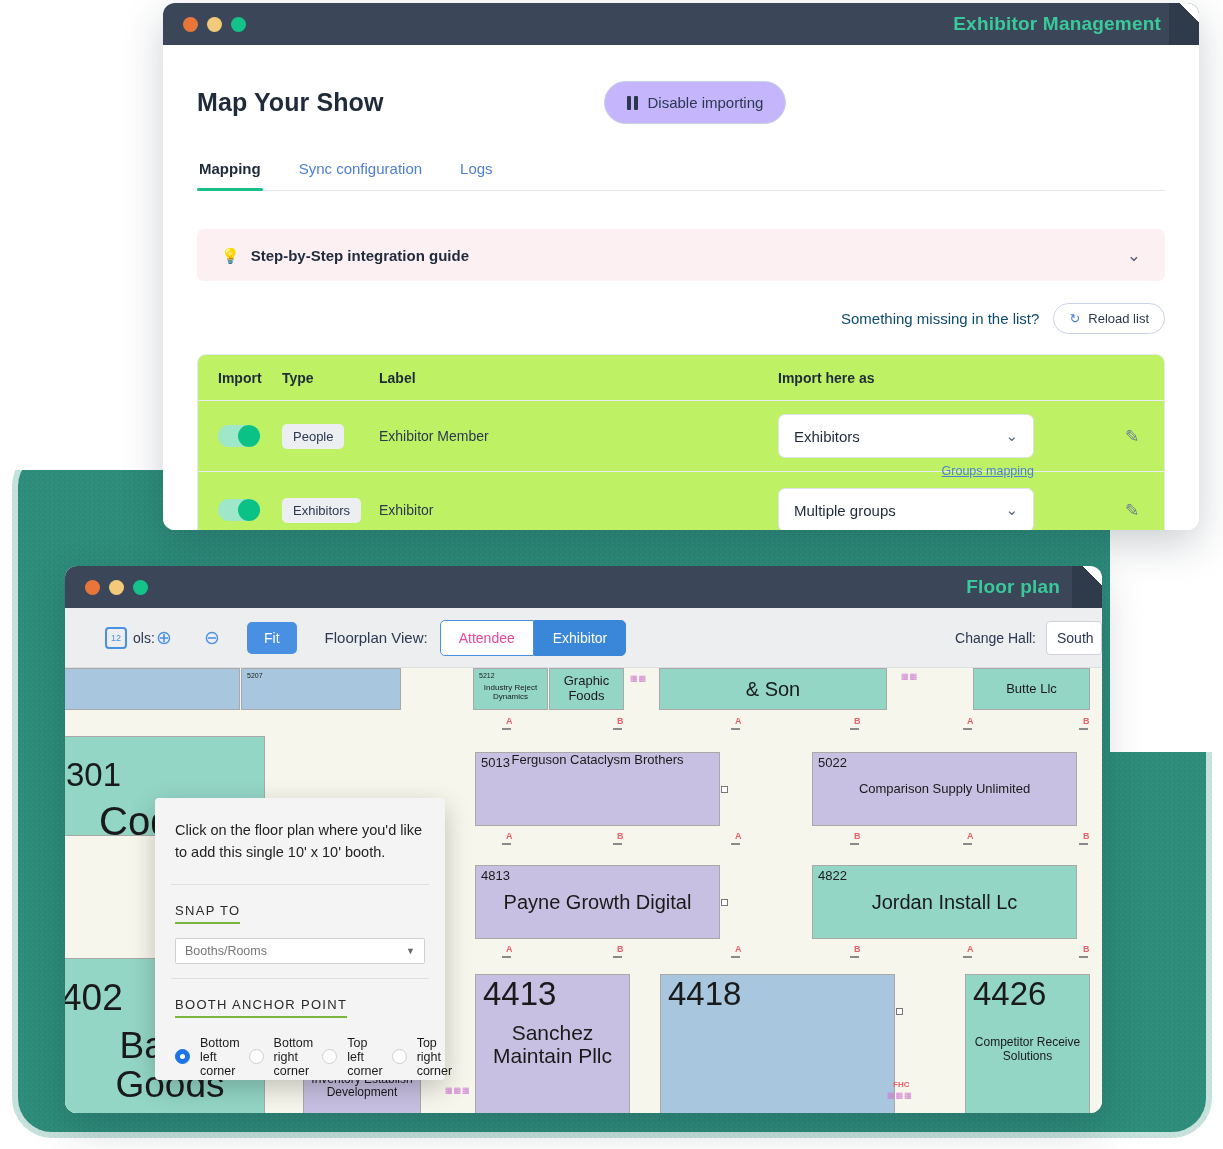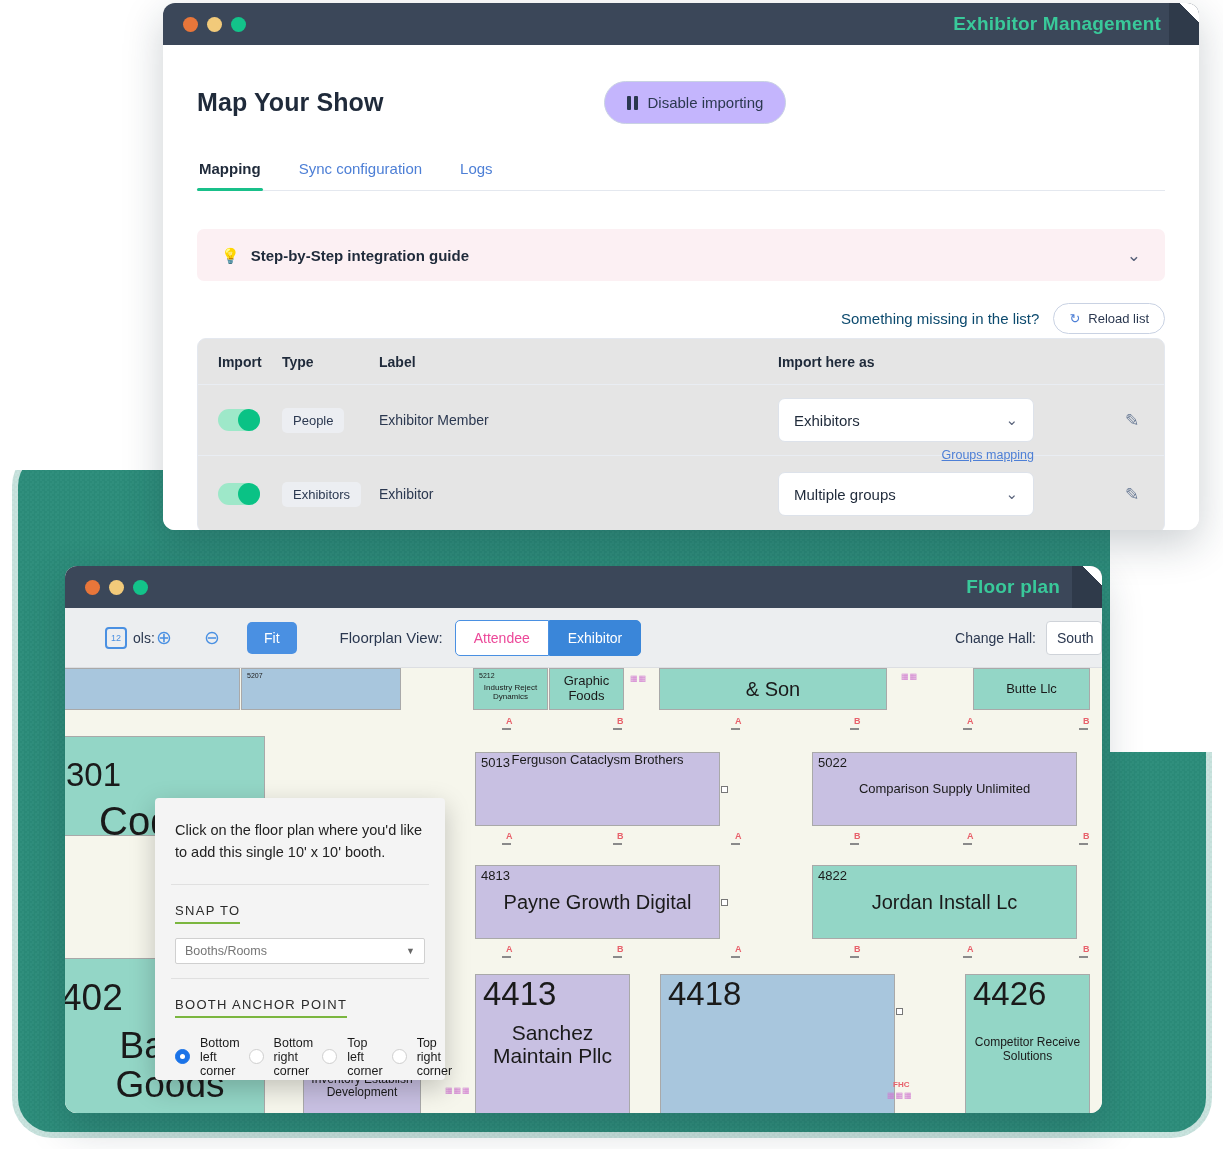--- a/index.html
+++ b/index.html
@@ -92,21 +92,21 @@
 
   .reload-row { display:flex; align-items:center; justify-content:flex-end; gap:14px; margin-top:22px; }
   .reload-q { font-size:15px; color:#0c4a6e; }
   .reload-btn {
     display:inline-flex; align-items:center; gap:8px;
     border:1px solid #c9d2e3; border-radius:18px; padding:7px 15px;
     font-size:13px; color:#2b3850; background:#fff; cursor:pointer;
   }
   .refresh-ico { font-size:13px; color:#4d7fd6; }
 
-  .tbl { margin-top:4px; border:1px solid #e4e8ef; border-radius:9px; overflow:hidden; background:#e5e5e5; }
+  .tbl { margin-top:20px; border:1px solid #e4e8ef; border-radius:9px; overflow:hidden; background:#bef264; }
   .tr { display:flex; align-items:center; border-bottom:1px solid #e9edf3; }
   .tr:last-child { border-bottom:none; }
   .thead { height:46px; font-weight:bold; font-size:14px; color:#1f2a3a; }
   .c-import { width:84px; padding-left:20px; }
   .c-type   { width:97px; }
   .c-label  { flex:1; }
   .c-as     { width:322px; position:relative; }
   .c-edit   { width:64px; display:flex; justify-content:center; }
   .trow { height:71px; font-size:14px; color:#2b3850; }
   .trow.tall { height:76px; }
@@ -133,21 +133,21 @@
     height:60px; background:#eceef0; display:flex; align-items:center;
     padding-left:80px; gap:0; font-size:14px; color:#2b3850; position:relative;
     border-bottom:1px solid #dcdee2;
   }
   .tools-label { position:absolute; left:68px; color:#2b3850; font-size:14px; }
   .tool-ico { width:26px; height:26px; display:flex; align-items:center; justify-content:center;
               color:#4a90e2; font-size:19px; cursor:pointer; }
   .grid-ico { border:2px solid #4a90e2; border-radius:4px; width:22px; height:22px;
               display:flex; align-items:center; justify-content:center; font-size:9px; color:#4a90e2; }
   .fit-btn { background:#4a90e2; color:#fff; border-radius:5px; padding:8px 17px; font-size:14px; cursor:pointer; }
-  .fpv-label { margin-left:43px; color:#2b3850; font-size:15px; }
+  .fpv-label { margin-left:28px; color:#2b3850; font-size:15px; }
   .seg { display:flex; margin-left:12px; }
   .seg .s {
     padding:9px 18px; font-size:14px; cursor:pointer;
     border:1px solid #4a90e2; background:#fff; color:#ec4899;
     border-radius:5px 0 0 5px;
   }
   .seg .s.active { background:#3a86d9; color:#fff; border-color:#3a86d9; border-radius:0 5px 5px 0; }
   .hall { margin-left:auto; display:flex; align-items:center; gap:10px; padding-right:0; }
   .hall-sel { border:1px solid #cfd3d9; background:#fff; border-radius:4px; padding:8px 10px;
               font-size:14px; color:#2b3850; width:56px; overflow:hidden; white-space:nowrap; }

